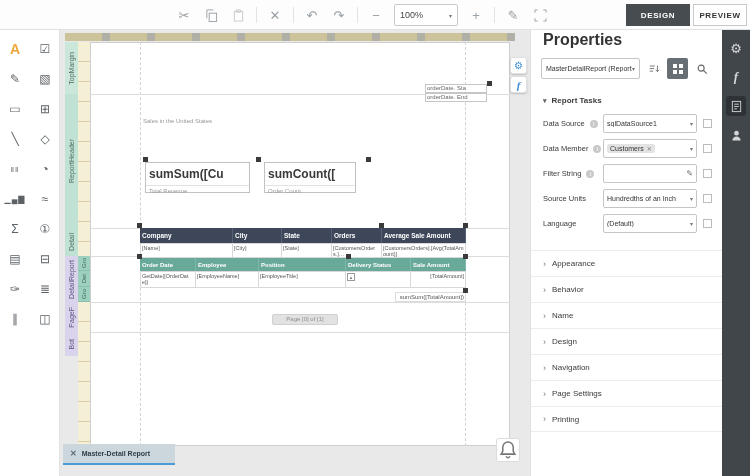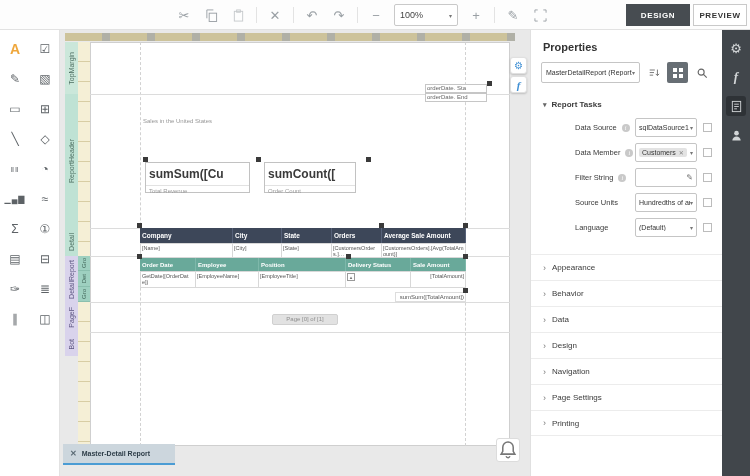--- a/index.html
+++ b/index.html
@@ -68,31 +68,31 @@
   .floaters { position:absolute; left:450px; top:27px; display:flex; flex-direction:column; gap:2px; }
   .fbtn { width:17px; height:17px; background:#fff; border:1px solid #e0e0e0; border-radius:3px; box-shadow:0 1px 2px rgba(0,0,0,.18); display:flex; align-items:center; justify-content:center; color:#3f8fd4; font-size:10px; cursor:pointer; }
   .fbtn.fx { font-family:"Liberation Serif", serif; font-style:italic; font-weight:bold; font-size:11px; }
 
   .doc-tab { position:absolute; left:3px; top:414px; width:112px; height:21px; background:#ccd6dd; border-bottom:2px solid #4b9cd4; display:flex; align-items:center; gap:5px; padding:0 7px; font-size:7px; font-weight:bold; color:#2e3e49; cursor:pointer; }
   .tab-close { color:#5a6a74; font-size:8px; cursor:pointer; }
   .bell-btn { position:absolute; left:436px; top:408px; width:24px; height:24px; background:#fff; border:1px solid #dcdcdc; border-radius:3px; display:flex; align-items:center; justify-content:center; cursor:pointer; }
 
   
   .props { position:absolute; top:30px; left:530px; width:192px; height:446px; background:#fff; border-left:1px solid #e0e0e0; overflow:hidden; }
-  .props-title { font-size:11px; font-weight:bold; color:#333; margin:11px 12px 9px; }
+  .props-title { font-size:16px; font-weight:bold; color:#333; margin:1px 12px 9px; }
   .selector-row { display:flex; align-items:center; gap:3px; margin:0 10px 10px; }
   .sel-box { flex:1; height:21px; border:1px solid #c5c5c5; border-radius:2px; display:flex; align-items:center; justify-content:space-between; padding:0 4px; font-size:7px; color:#333; background:#fff; min-width:0; cursor:pointer; }
   .sel-box .txt { white-space:nowrap; overflow:hidden; }
   .icon-btn { width:21px; height:21px; border:none; background:none; display:flex; align-items:center; justify-content:center; color:#666; cursor:pointer; padding:0; }
   .icon-btn svg { width:12px; height:12px; }
   .icon-btn.active { background:#676e74; color:#fff; border-radius:2px; }
   .section-head { display:flex; align-items:center; gap:5px; padding:7px 12px 6px; font-size:8px; font-weight:bold; color:#3c3c3c; cursor:pointer; }
   .section-head .chev { font-size:7px; color:#666; }
   .field-row { display:flex; align-items:center; padding:0 10px 0 12px; height:25px; }
-  .f-label { width:60px; font-size:7.5px; color:#3a3a3a; display:flex; align-items:center; gap:5px; flex-shrink:0;margin-left:32px; }
+  .f-label { width:60px; font-size:7.5px; color:#3a3a3a; display:flex; align-items:center; gap:5px; flex-shrink:0; }
   .info { width:8px; height:8px; border-radius:50%; background:#c9c9c9; color:#fff; font-size:6px; display:flex; align-items:center; justify-content:center; font-style:italic; font-family:"Liberation Serif", serif; }
   .f-ctrl { flex:1; height:19px; border:1px solid #c5c5c5; border-radius:2px; background:#fff; display:flex; align-items:center; justify-content:space-between; padding:0 3px; font-size:7px; color:#333; min-width:0; cursor:pointer; }
   .f-ctrl .val { white-space:nowrap; overflow:hidden; }
   .chip { background:#e3e3e3; border-radius:2px; padding:1px 3px; display:flex; align-items:center; gap:3px; font-size:7px; color:#333; }
   .chip .x { color:#808080; font-size:6px; cursor:pointer; }
   .pencil { color:#777; font-size:8px; }
   .f-check { width:9px; height:9px; border:1px solid #bcbcbc; margin-left:6px; background:#fff; flex-shrink:0; cursor:pointer; }
   .sections { margin-top:14px; }
   .collapse-row { display:flex; align-items:center; gap:6px; height:26px; padding:0 12px; border-top:1px solid #ececec; font-size:8px; color:#3a3a3a; cursor:pointer; }
   .collapse-row:last-child { border-bottom:1px solid #ececec; }
@@ -388,21 +388,21 @@
       <div class="collapse-row">
           <span class="chev">›</span>
           <span>Appearance</span>
         </div>
       <div class="collapse-row">
           <span class="chev">›</span>
           <span>Behavior</span>
         </div>
       <div class="collapse-row">
           <span class="chev">›</span>
-          <span>Data</span>
+          <span>Name</span>
         </div>
       <div class="collapse-row">
           <span class="chev">›</span>
           <span>Design</span>
         </div>
       <div class="collapse-row">
           <span class="chev">›</span>
           <span>Navigation</span>
         </div>
       <div class="collapse-row">

